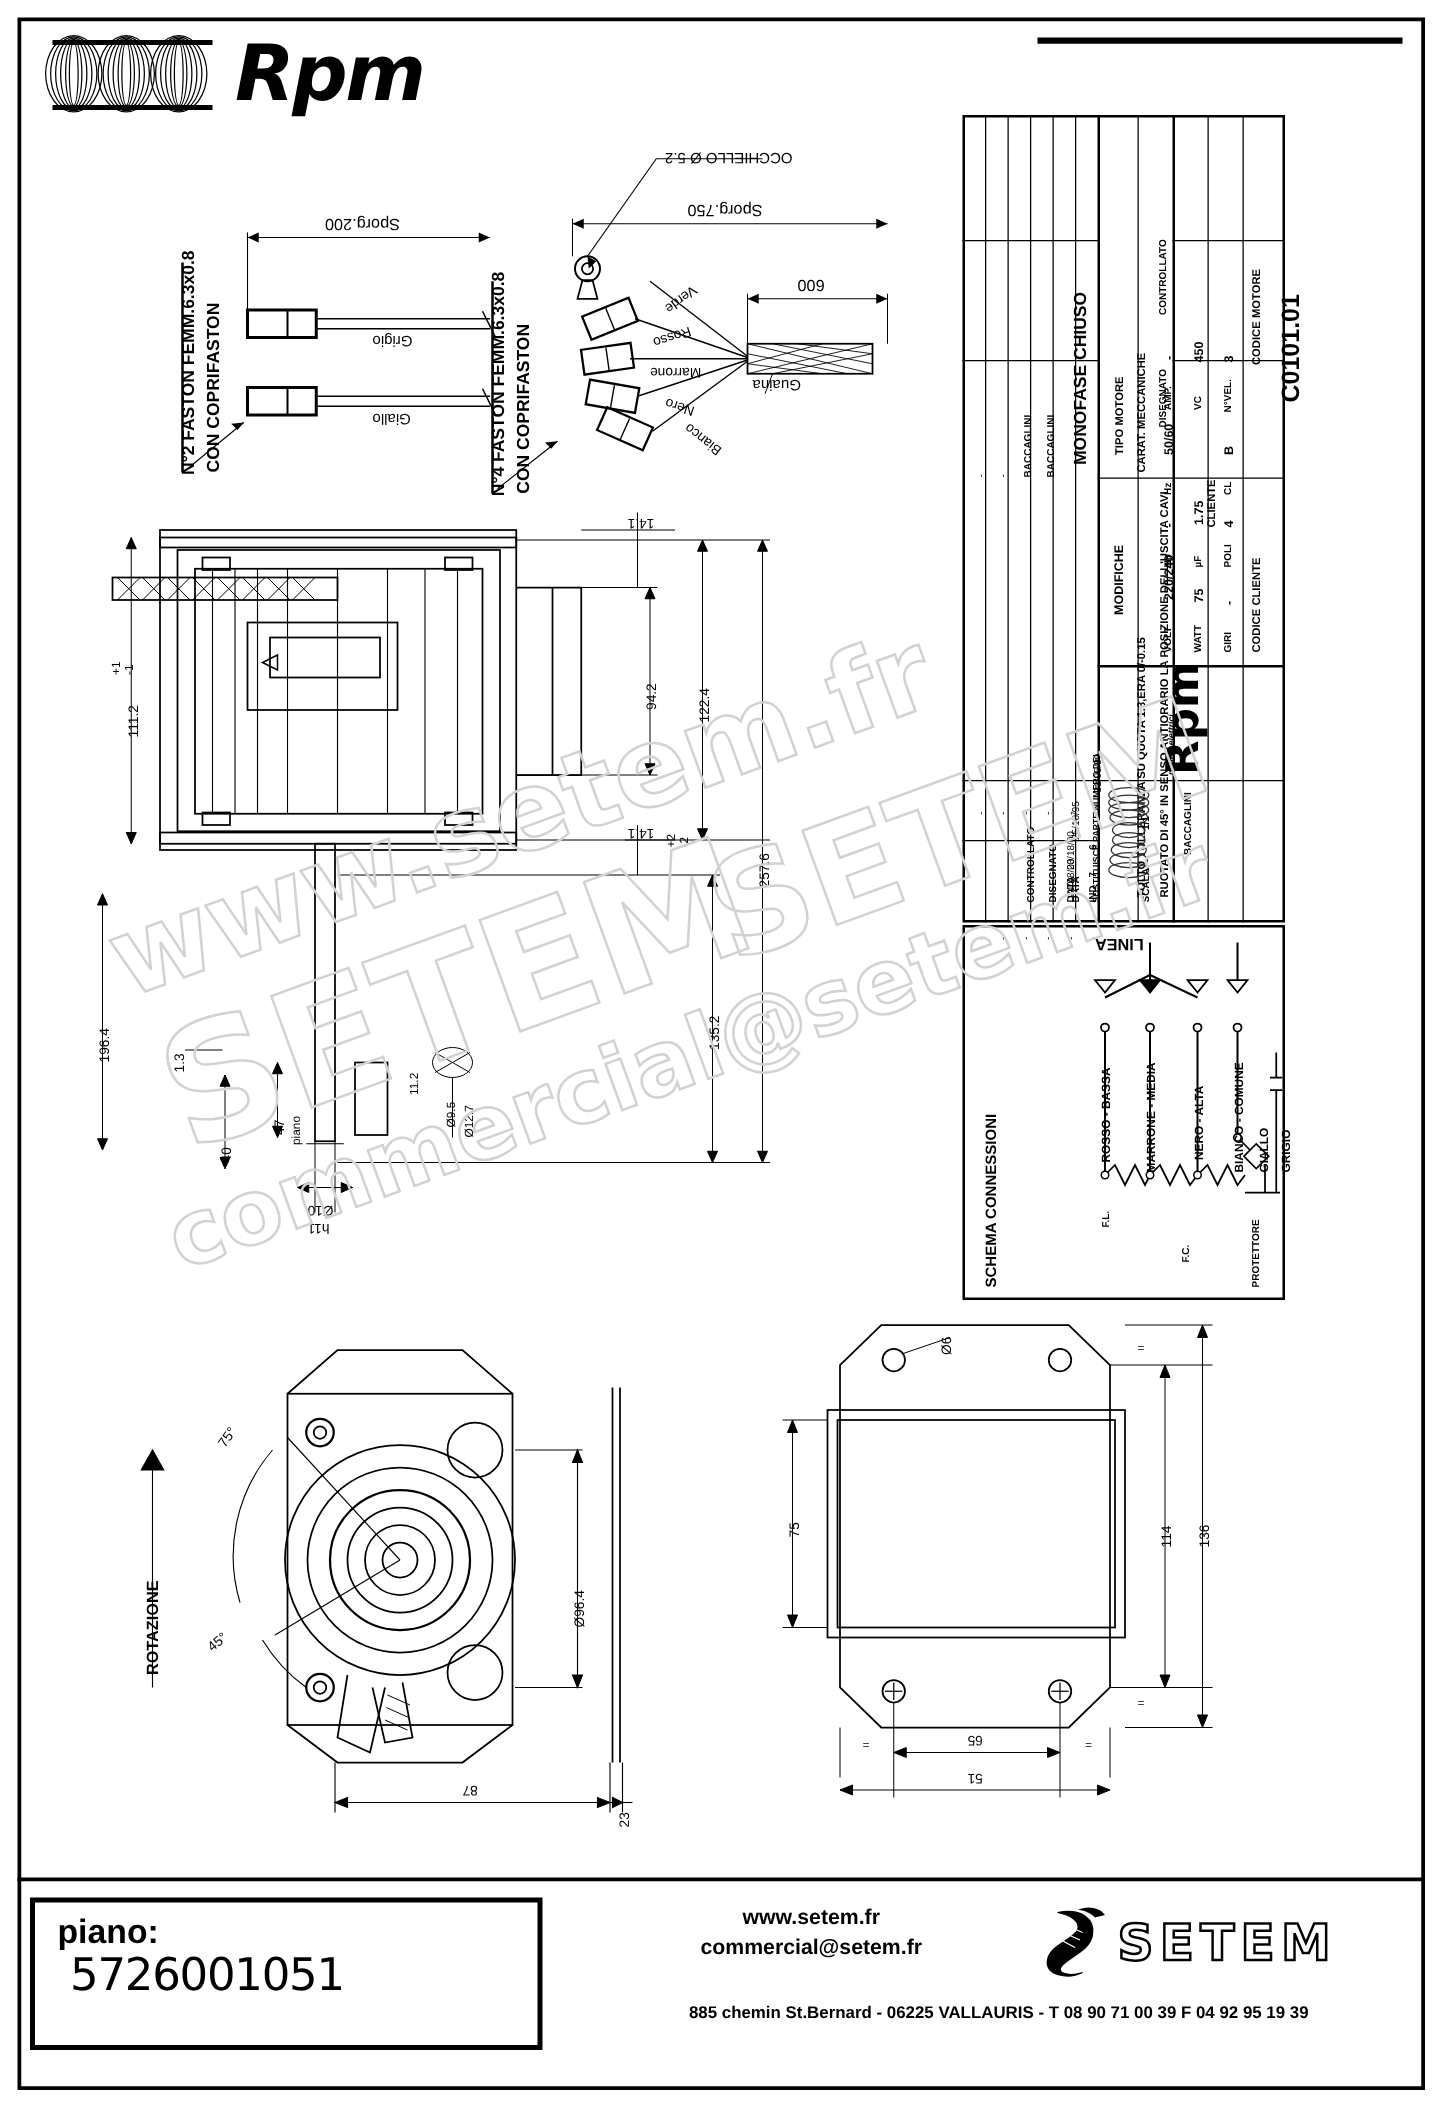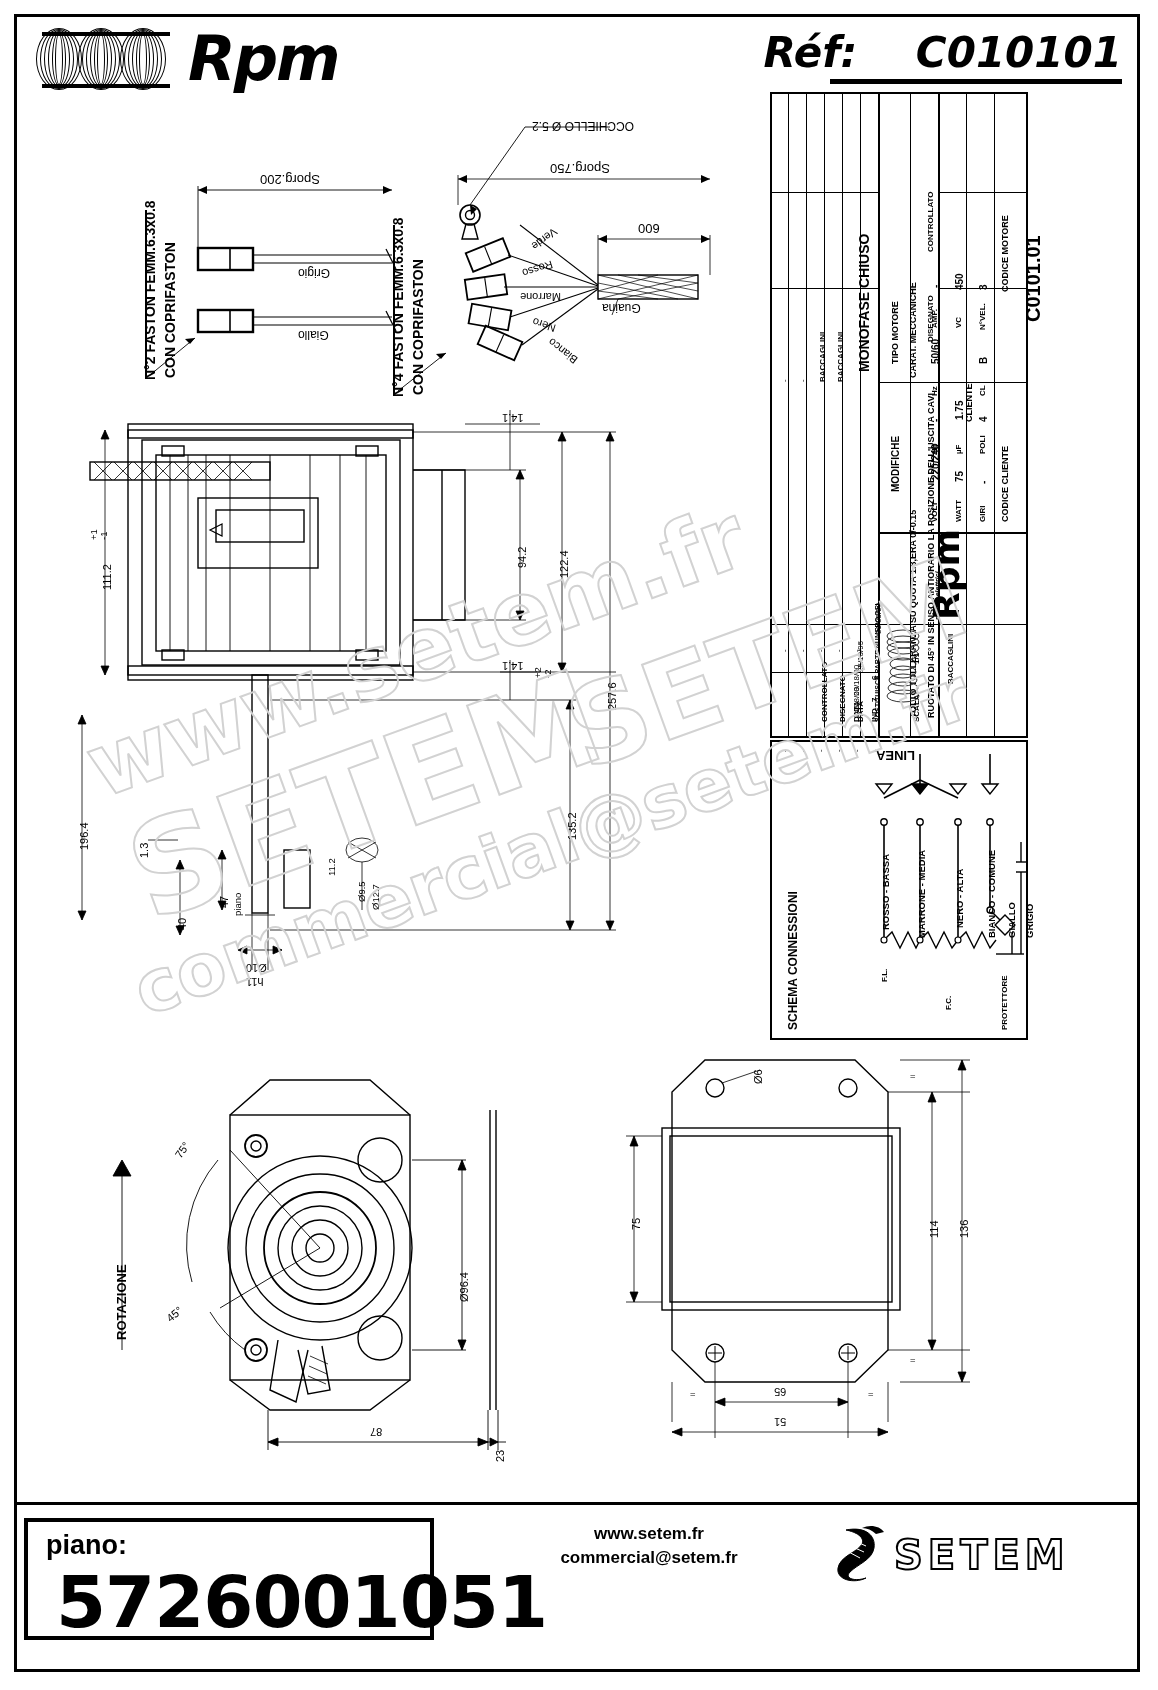--- a/index.html
+++ b/index.html
@@ -32,21 +32,21 @@
   #titleblock{position:absolute;left:770px;top:92px;width:258px;height:646px;}
   #tbInner{position:absolute;left:0;top:0;width:100%;height:100%;border:2.4px solid #000;box-sizing:border-box;background:transparent;}
 
   
   #schema{position:absolute;left:770px;top:740px;width:258px;height:300px;border:2.4px solid #000;box-sizing:border-box;}
 
   
   #footer{position:absolute;left:14px;top:1506px;width:1126px;height:166px;}
   #codeBox{position:absolute;left:10px;top:12px;width:410px;height:122px;border:4px solid #000;box-sizing:border-box;background:#fff;}
   #codeLabel{position:absolute;left:18px;top:8px;font-size:27px;font-weight:bold;}
-  #codeNum{position:absolute;left:28px;top:38px;font-size:72px;font-weight:bold;letter-spacing:-1px;font-family:"DejaVu Sans",sans-serif;}
+  #codeNum{position:absolute;left:28px;top:38px;font-size:36px;font-weight:normal;letter-spacing:-1px;font-family:"DejaVu Sans",sans-serif;}
   #contact{position:absolute;left:470px;top:18px;width:330px;text-align:center;}
   #contact .l1{font-size:17px;font-weight:bold;}
   #setemLogo{position:absolute;left:818px;top:16px;width:290px;height:62px;}
   #setemWord{position:absolute;left:62px;top:10px;font-size:40px;font-weight:bold;letter-spacing:5px;
      color:#fff;-webkit-text-stroke:2px #000;font-family:"DejaVu Sans",sans-serif;}
   #addr{position:absolute;left:455px;top:96px;width:660px;text-align:center;font-size:13.5px;font-weight:bold;}
 
   
   #wm{position:absolute;left:0;top:0;width:1158px;height:1690px;pointer-events:none;}
   .wmtxt{position:absolute;color:#e2e2e2;font-weight:bold;font-family:"DejaVu Sans",sans-serif;
@@ -86,25 +86,20 @@
         <i style="width:12px;height:52px;"></i>
           <i style="width:6px;height:50px;"></i>
       </div>
       <div class="ln" style="left:6px;top:4px;width:128px;height:4px;"></div>
       <div class="ln" style="left:6px;top:56px;width:128px;height:4px;"></div>
     </div>
     <div id="rpmWord">Rpm</div>
   </div>
 
   <div id="refBlock">
-    <div class="rtxt">
-      <span>Réf:</span>
-      &nbsp;&nbsp;
-      <span>C010101</span>
-    </div>
     <div class="rul"></div>
   </div>
 
   <div class="absbox" style="left:130px;top:150px;width:300px;height:250px;">
     <svg width="300" height="250">
 
       <rect x="68" y="98" width="55" height="22" fill="none" stroke="#000" stroke-width="2.4"></rect>
       <line x1="100" y1="98" x2="100" y2="120" stroke="#000" stroke-width="1.6"></line>
       <rect x="68" y="160" width="55" height="22" fill="none" stroke="#000" stroke-width="2.4"></rect>
       <line x1="100" y1="160" x2="100" y2="182" stroke="#000" stroke-width="1.6"></line>
@@ -679,20 +674,21 @@
                  C22,62 4,58 6,46 C8,34 26,30 30,22 C33,15 24,10 14,8 Z" fill="#000" stroke="#000" stroke-width="1"></path>
         <path d="M30,6 C38,2 48,4 52,10 L44,12 C40,8 35,6 30,6 Z" fill="#000"></path>
         <g stroke="#fff" stroke-width="1" fill="none">
           <path d="M16,16 L34,24"></path>
             <path d="M14,22 L32,30"></path>
             <path d="M13,28 L28,36"></path>
         </g>
       </svg>
       <div id="setemWord">SETEM</div>
     </div>
+    <div id="addr">885 chemin St.Bernard  -   06225 VALLAURIS  -   T 08 90 71 00 39   F 04 92 95 19 39</div>
   </div>
 
   <div id="wm">
     <div class="wmtxt hollow" style="left:70px;top:600px;font-size:88px;transform:rotate(-20deg);">www.setem.fr</div>
     <div class="wmtxt hollow" style="left:560px;top:600px;font-size:110px;transform:rotate(-20deg);">SETEM</div>
     <div class="wmtxt hollow" style="left:110px;top:800px;font-size:72px;transform:rotate(-20deg);">commercial@setem.fr</div>
     <div class="wmtxt hollow" style="left:120px;top:720px;font-size:130px;transform:rotate(-20deg);">SETEM</div>
   </div>
 
 </div>

